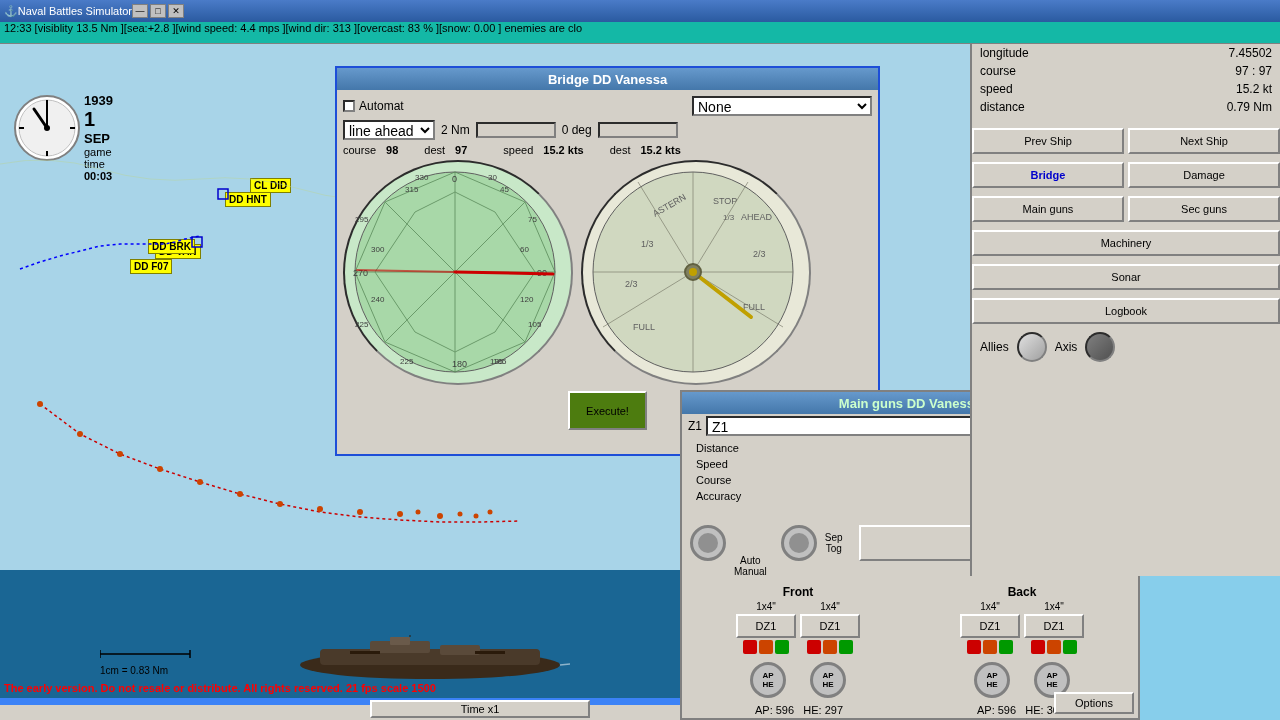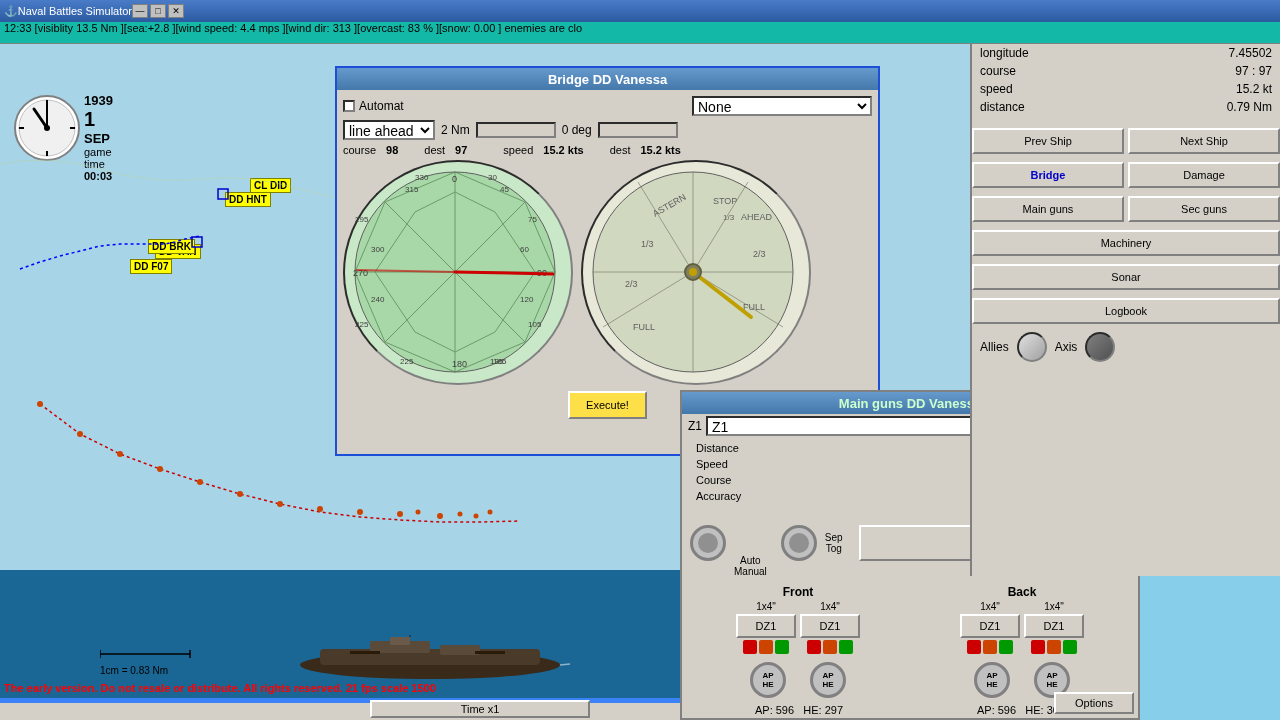--- a/index.html
+++ b/index.html
@@ -125,21 +125,21 @@
     }
 
     
     #bottom-bar {
       position: absolute;
       bottom: 0;
       left: 0;
       width: 680px;
       height: 22px;
       background: #d4d0c8;
-      border-top: 5px solid #3b82f6;
+      border-top: 7px solid #3b82f6;
       display: flex;
       align-items: center;
       padding: 0 4px;
       font-size: 11px;
     }
     #time-button {
       position: absolute;
       bottom: 2px;
       left: 370px;
       width: 220px;
@@ -232,22 +232,22 @@
 
     
     #compass-area {
       display: flex;
       gap: 8px;
       margin-top: 4px;
     }
 
     
     .win-button {
-      height: 28px;
-      background: #fde047;
+      height: 39px;
+      background: #4d7c0f;
       border: 2px solid;
       border-color: #ffffff #808080 #808080 #ffffff;
       padding: 0 16px;
       cursor: pointer;
       font-size: 11px;
       display: flex;
       align-items: center;
       justify-content: center;
     }
 

